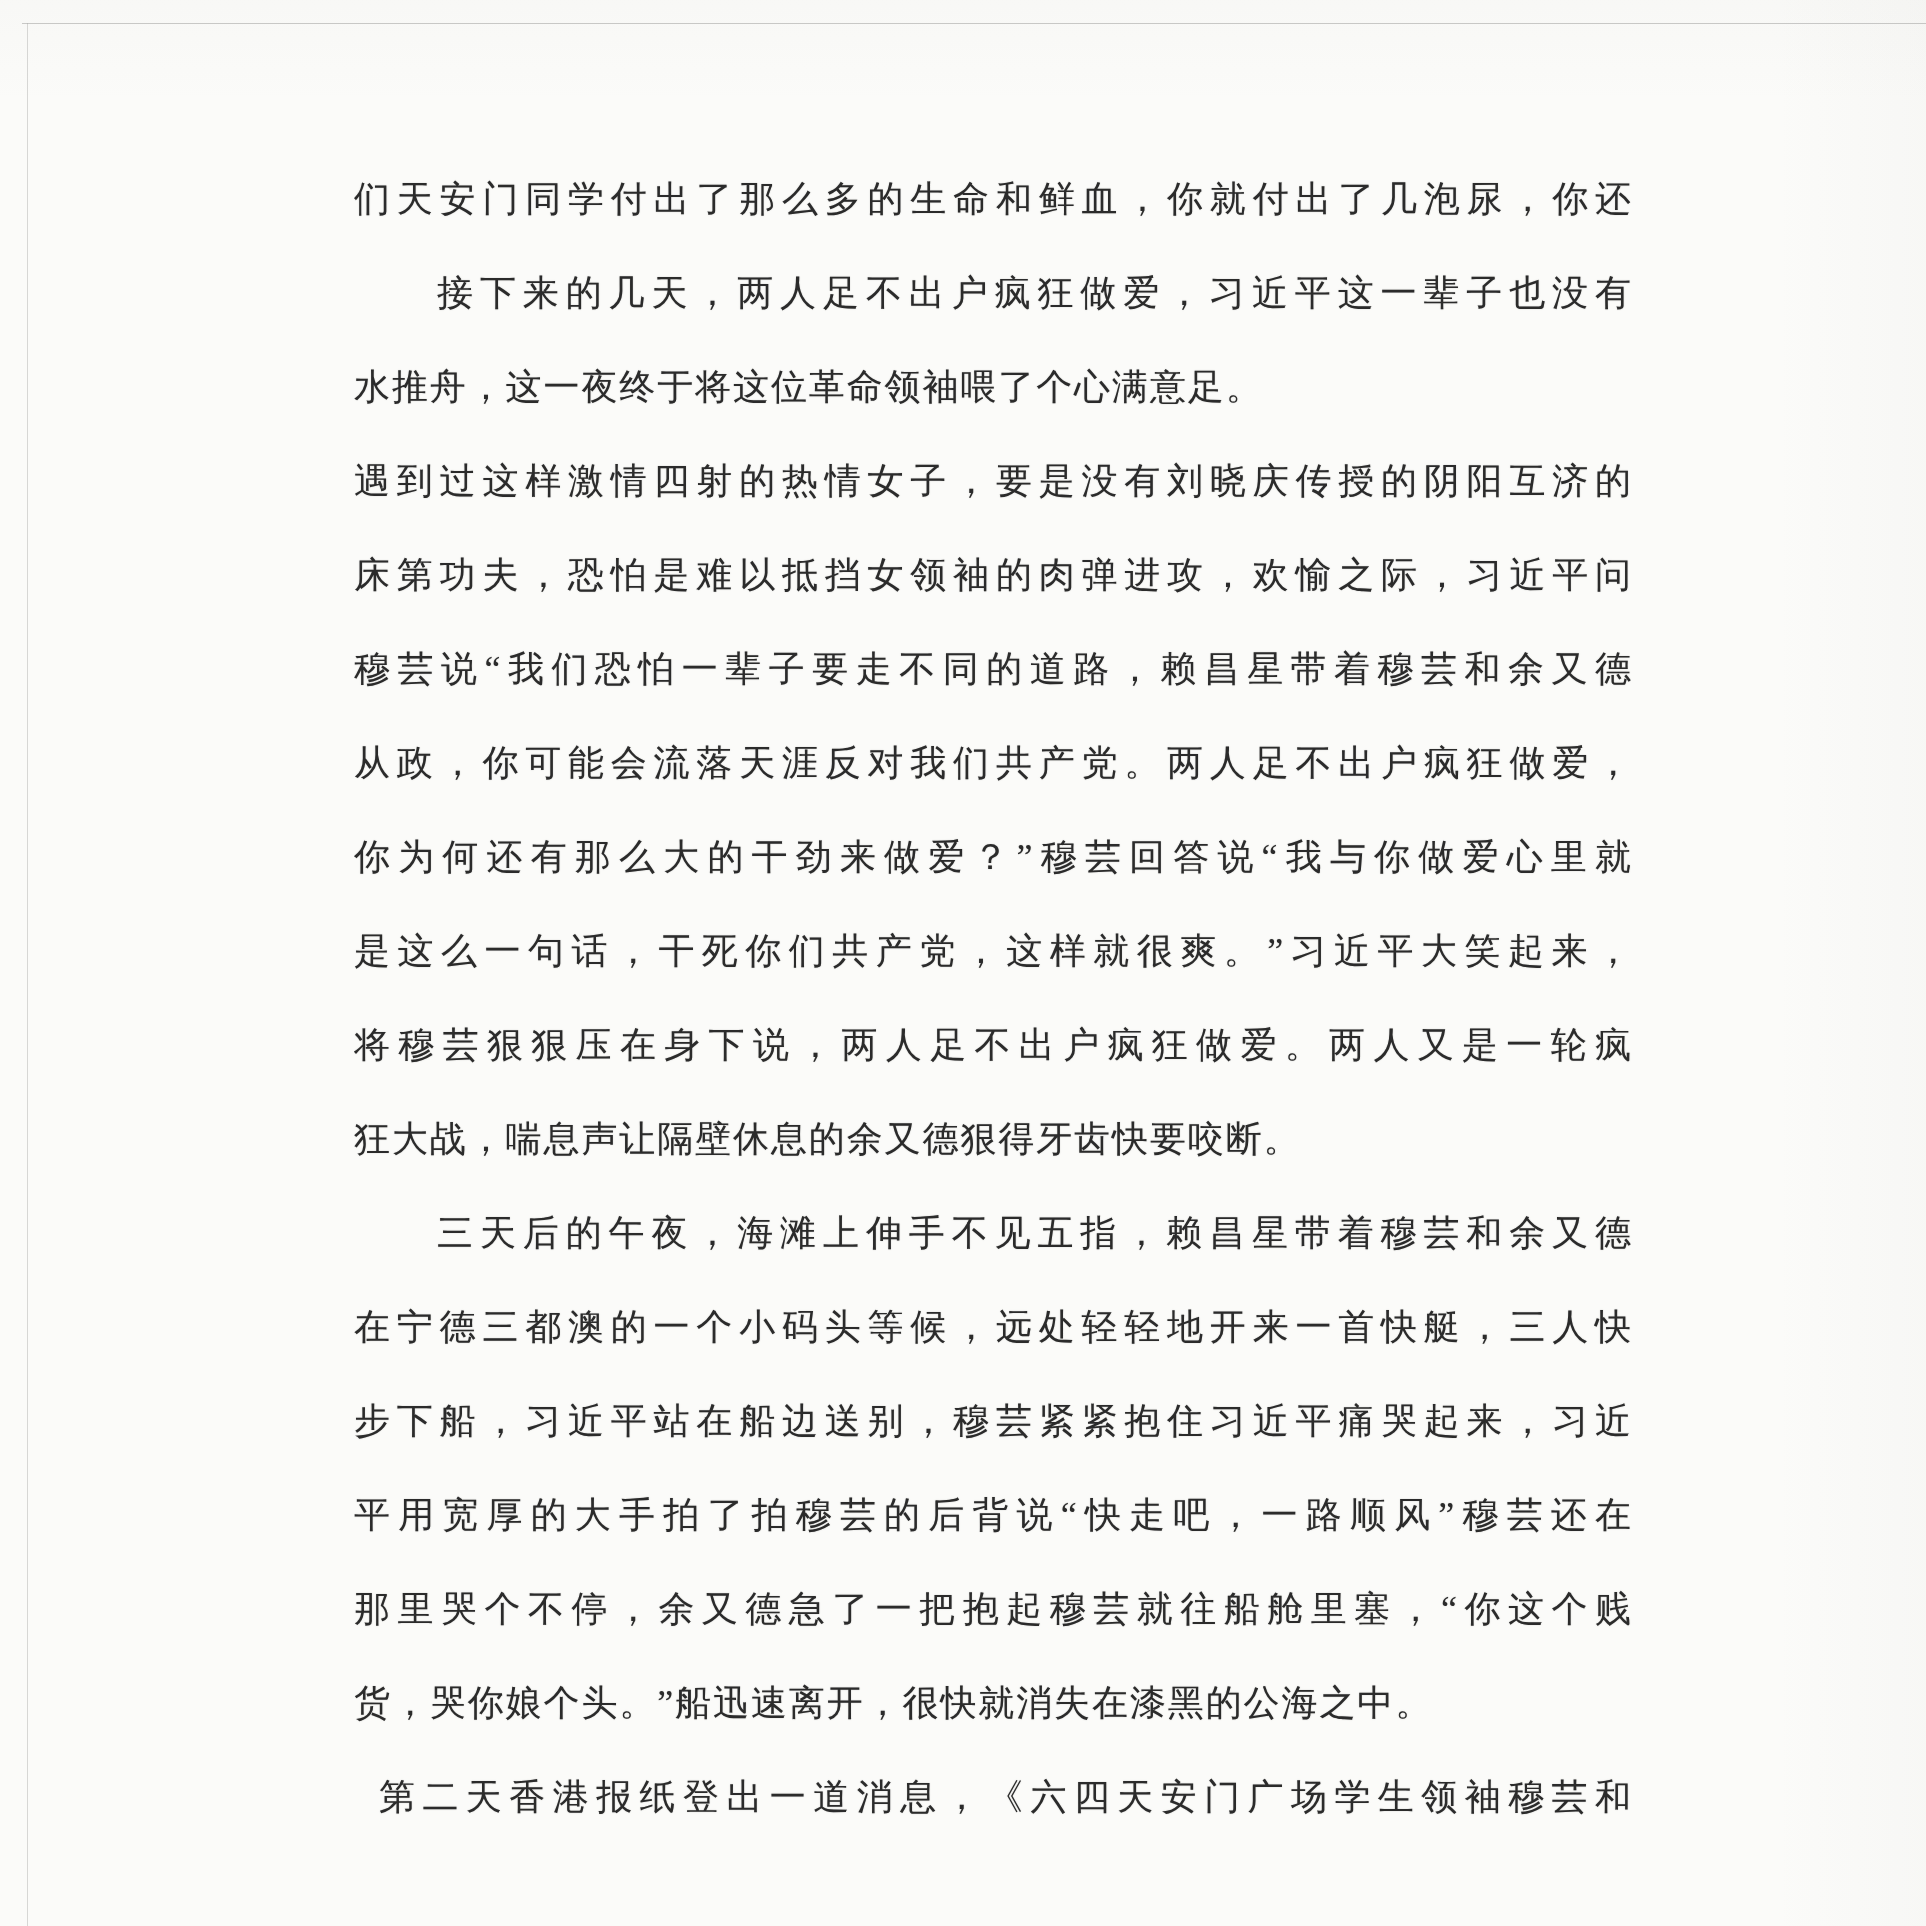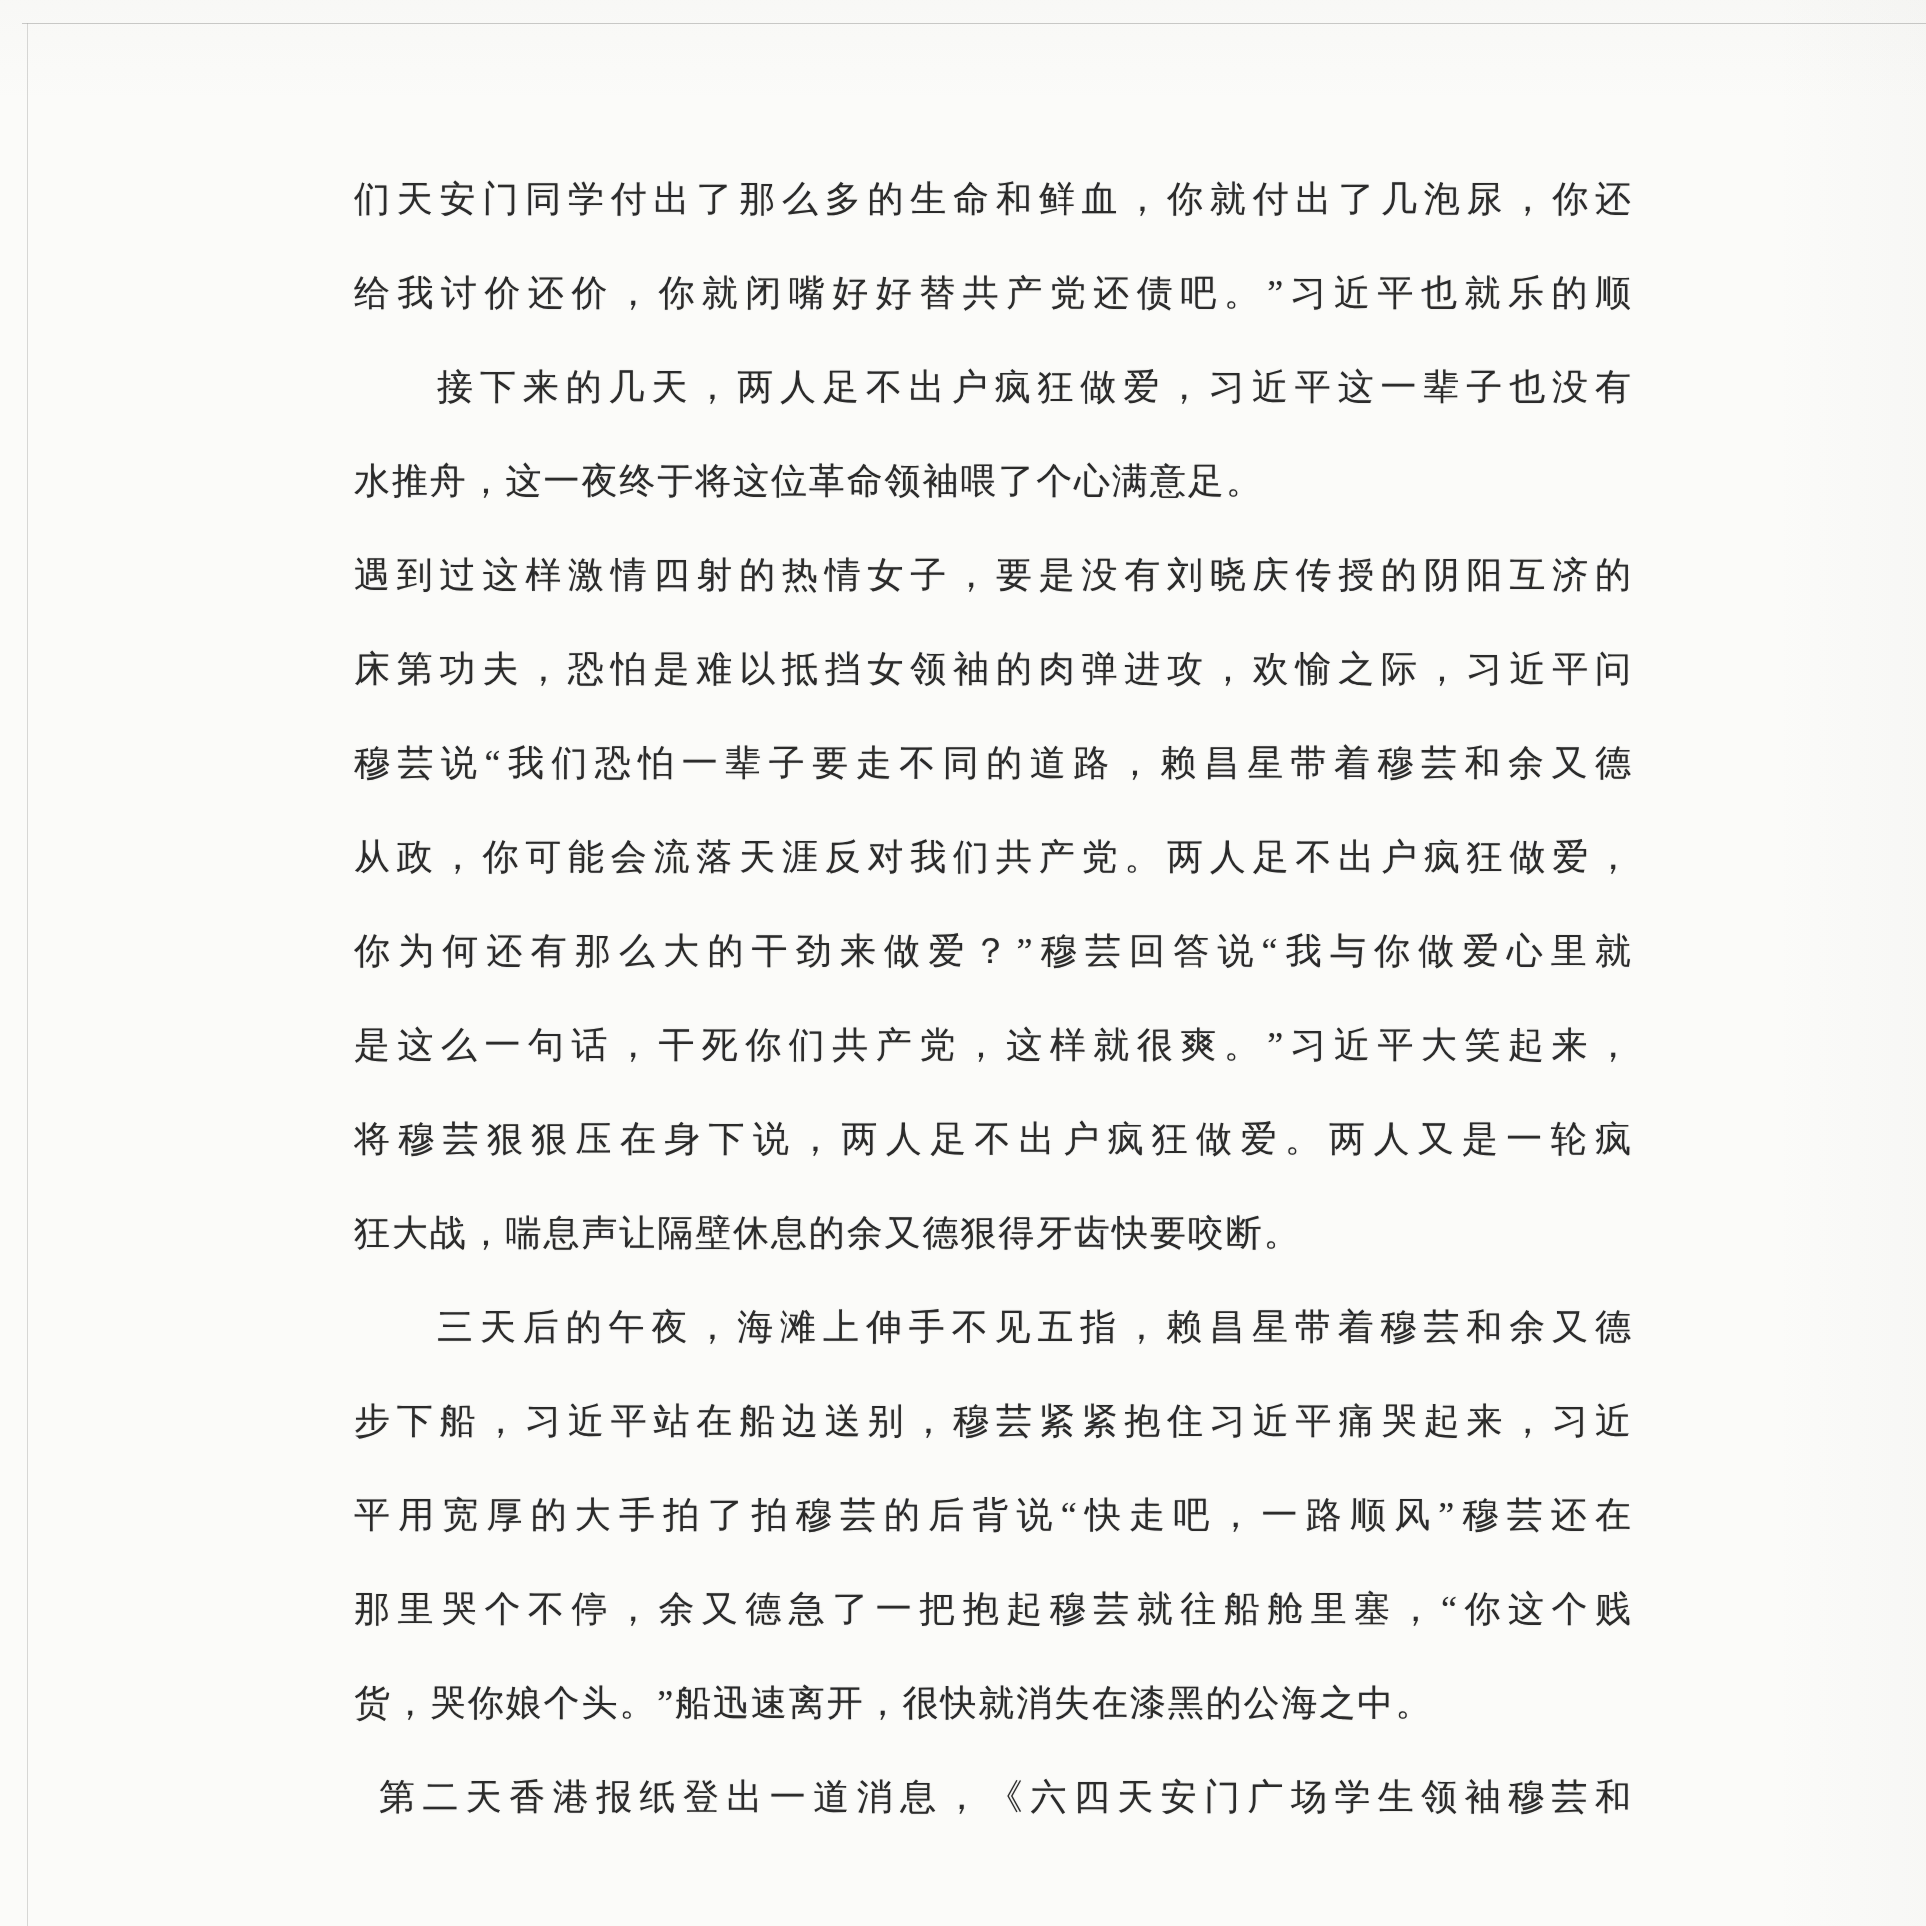--- a/index.html
+++ b/index.html
@@ -61,32 +61,32 @@
 </style>
 </head>
 <body>
 
 <div class="page">
   <div class="edge-top"></div>
   <div class="edge-left"></div>
 
   <div class="text-block">
       <div class="line">们天安门同学付出了那么多的生命和鲜血，你就付出了几泡尿，你还</div>
-      <div class="line">给我讨价还价，你就闭嘴好好替共产党还债吧。”习近平也就乐的顺</div>
       <div class="line" style="text-indent: 83px;">接下来的几天，两人足不出户疯狂做爱，习近平这一辈子也没有</div>
       <div class="line para-end">水推舟，这一夜终于将这位革命领袖喂了个心满意足。</div>
       <div class="line">遇到过这样激情四射的热情女子，要是没有刘晓庆传授的阴阳互济的</div>
       <div class="line">床第功夫，恐怕是难以抵挡女领袖的肉弹进攻，欢愉之际，习近平问</div>
       <div class="line">穆芸说“我们恐怕一辈子要走不同的道路，赖昌星带着穆芸和余又德</div>
       <div class="line">从政，你可能会流落天涯反对我们共产党。两人足不出户疯狂做爱，</div>
       <div class="line">你为何还有那么大的干劲来做爱？”穆芸回答说“我与你做爱心里就</div>
       <div class="line">是这么一句话，干死你们共产党，这样就很爽。”习近平大笑起来，</div>
       <div class="line">将穆芸狠狠压在身下说，两人足不出户疯狂做爱。两人又是一轮疯</div>
       <div class="line para-end">狂大战，喘息声让隔壁休息的余又德狠得牙齿快要咬断。</div>
       <div class="line" style="text-indent: 83px;">三天后的午夜，海滩上伸手不见五指，赖昌星带着穆芸和余又德</div>
+      <div class="line">在宁德三都澳的一个小码头等候，远处轻轻地开来一首快艇，三人快</div>
       <div class="line">步下船，习近平站在船边送别，穆芸紧紧抱住习近平痛哭起来，习近</div>
       <div class="line">平用宽厚的大手拍了拍穆芸的后背说“快走吧，一路顺风”穆芸还在</div>
       <div class="line">那里哭个不停，余又德急了一把抱起穆芸就往船舱里塞，“你这个贱</div>
       <div class="line para-end">货，哭你娘个头。”船迅速离开，很快就消失在漆黑的公海之中。</div>
       <div class="line" style="text-indent: 25px;">第二天香港报纸登出一道消息，《六四天安门广场学生领袖穆芸和</div>
     </div>
 
 </div>
 
 

